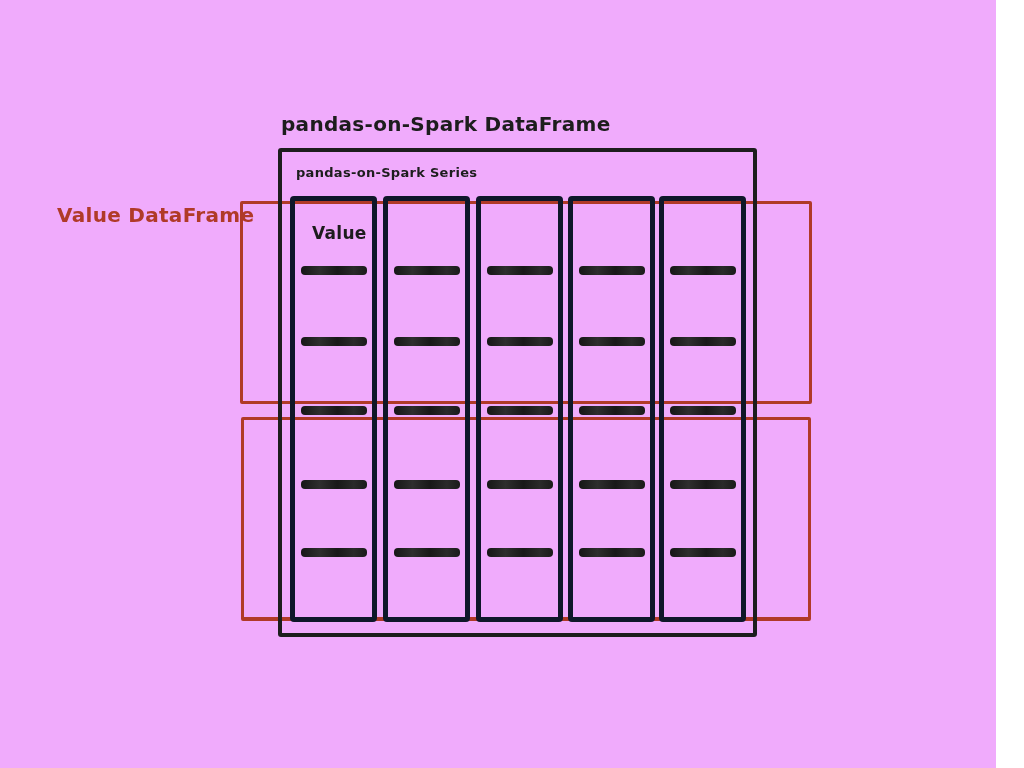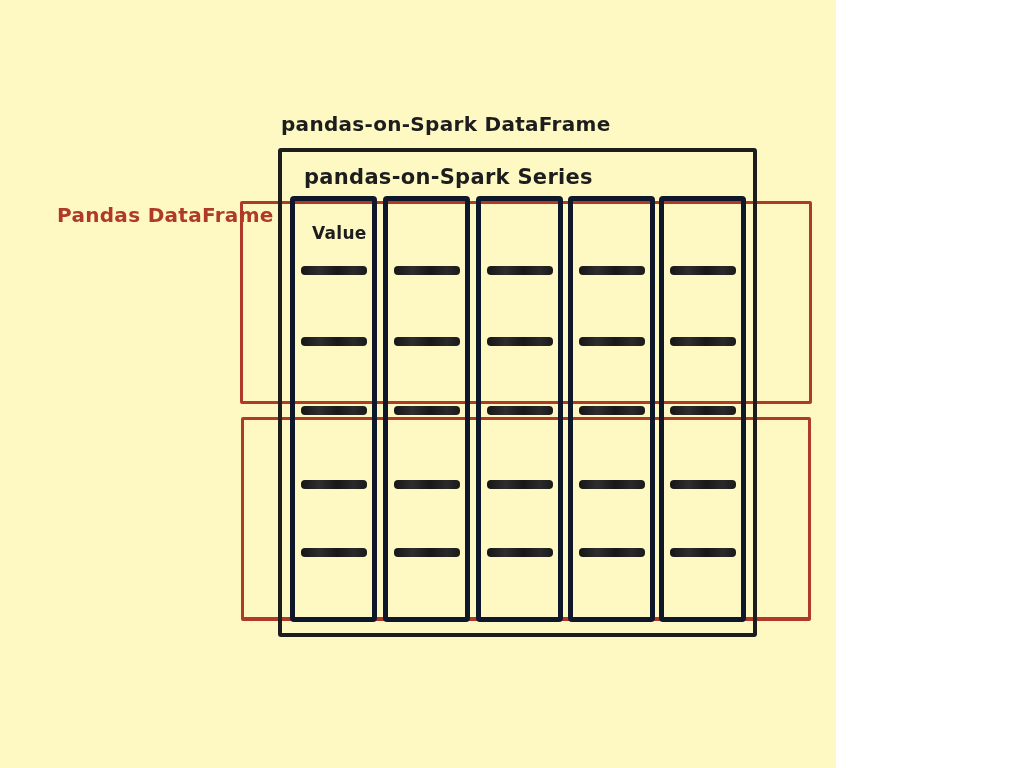--- a/index.html
+++ b/index.html
@@ -2,23 +2,23 @@
 <html><head>
 <meta charset="utf-8">
 <style>
   html, body {
     margin: 0;
     padding: 0;
     background: #ffffff;
   }
   #canvas {
     position: relative;
-    width: 836px;
+    width: 996px;
     height: 768px;
-    background: #fef9c3;
+    background: #f0abfc;
     overflow: hidden;
     font-family: "DejaVu Sans", sans-serif;
   }
   .hand {
     letter-spacing: 0.3px;
     font-weight: 600;
     white-space: nowrap;
   }
   
   .spark-df-title {
@@ -36,23 +36,23 @@
     width: 479px;
     height: 489px;
     border: 4px solid #1d1d1d;
     border-radius: 3px;
     box-sizing: border-box;
     background: transparent;
     z-index: 2;
   }
   .series-label {
     position: absolute;
-    left: 304px;
+    left: 296px;
     top: 165px;
-    font-size: 21px;
+    font-size: 13px;
     color: #1d1d1d;
     z-index: 3;
   }
   .series-column {
     position: absolute;
     top: 196px;
     height: 426px;
     width: 87px;
     border: 5px solid #0f172a;
     border-radius: 4px;
@@ -118,21 +118,21 @@
 </style>
 </head>
 <body>
 
 <div id="canvas">
 
   <div class="partition-box partition-1"></div>
   <div class="partition-box partition-2"></div>
 
   <div class="spark-df-title hand">pandas-on-Spark DataFrame</div>
-  <div class="pandas-df-label hand">Pandas DataFrame</div>
+  <div class="pandas-df-label hand">Value DataFrame</div>
 
   <div class="spark-df-box"></div>
   <div class="series-label hand">pandas-on-Spark Series</div>
 
   <div class="series-column col-1">
     <div class="value-header hand">Value</div>
     <div class="row-dash dash-r1"></div>
     <div class="row-dash dash-r2"></div>
     <div class="row-dash dash-r3"></div>
     <div class="row-dash dash-r4"></div>

